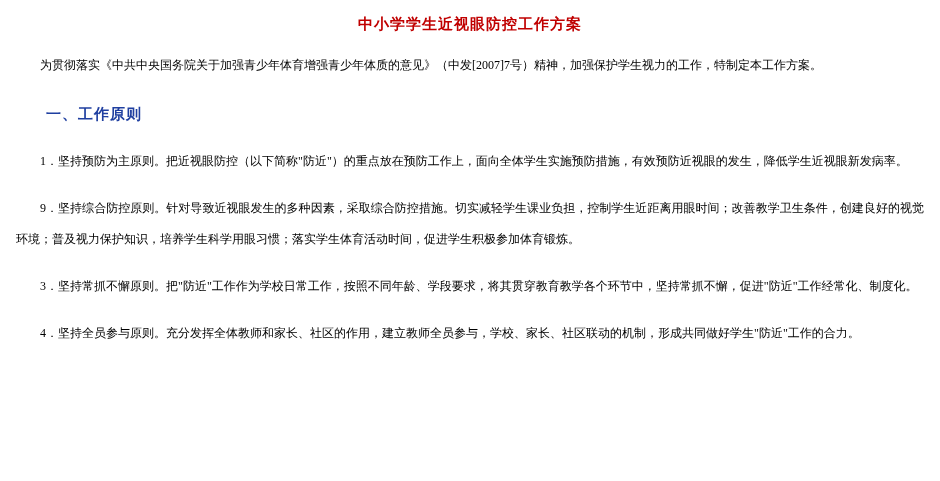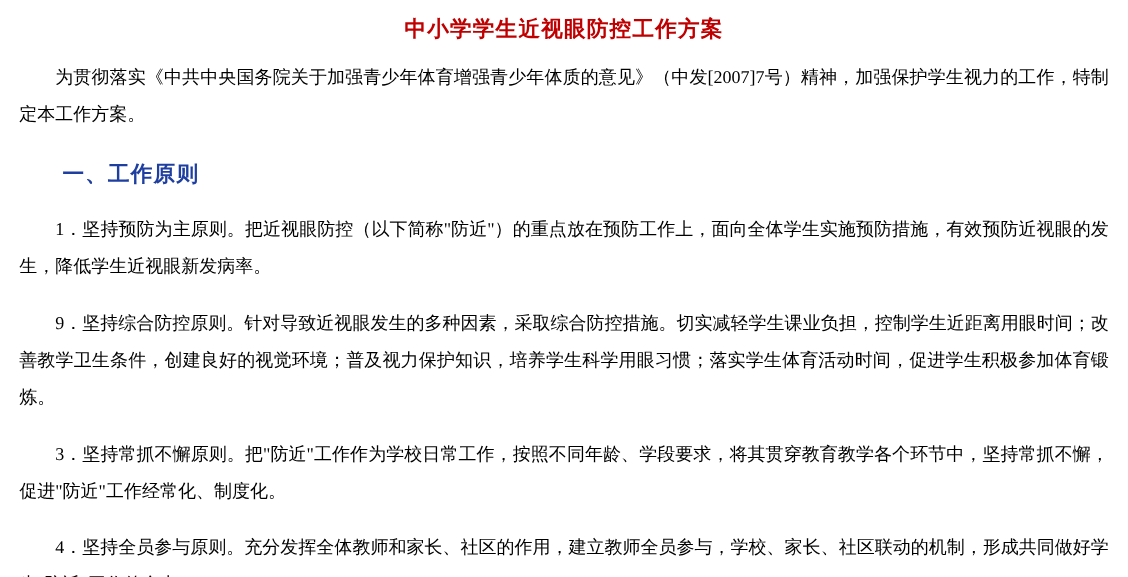--- a/index.html
+++ b/index.html
@@ -18,38 +18,38 @@
     width: 940px;
     height: 481px;
     box-sizing: border-box;
     padding: 0 16px;
     position: relative;
   }
   .doc-title {
     text-align: center;
     color: #c00000;
     font-weight: bold;
-    font-size: 18px;
+    font-size: 15px;
     letter-spacing: 1px;
     margin: 12px 0 0 0;
     line-height: 24px;
   }
   .para {
-    font-size: 15px;
+    font-size: 12px;
     line-height: 31px;
     text-align: justify;
     text-justify: inter-ideograph;
     margin: 14px 0 0 0;
     text-indent: 2em;
     color: #000000;
   }
   .section-heading {
     color: #1f3fa0;
     font-weight: bold;
-    font-size: 18px;
+    font-size: 15px;
     line-height: 31px;
     margin: 18px 0 0 0;
     text-indent: 2em;
     letter-spacing: 1px;
   }
   .para.tight {
     margin-top: 16px;
   }
 </style>
 </head>

